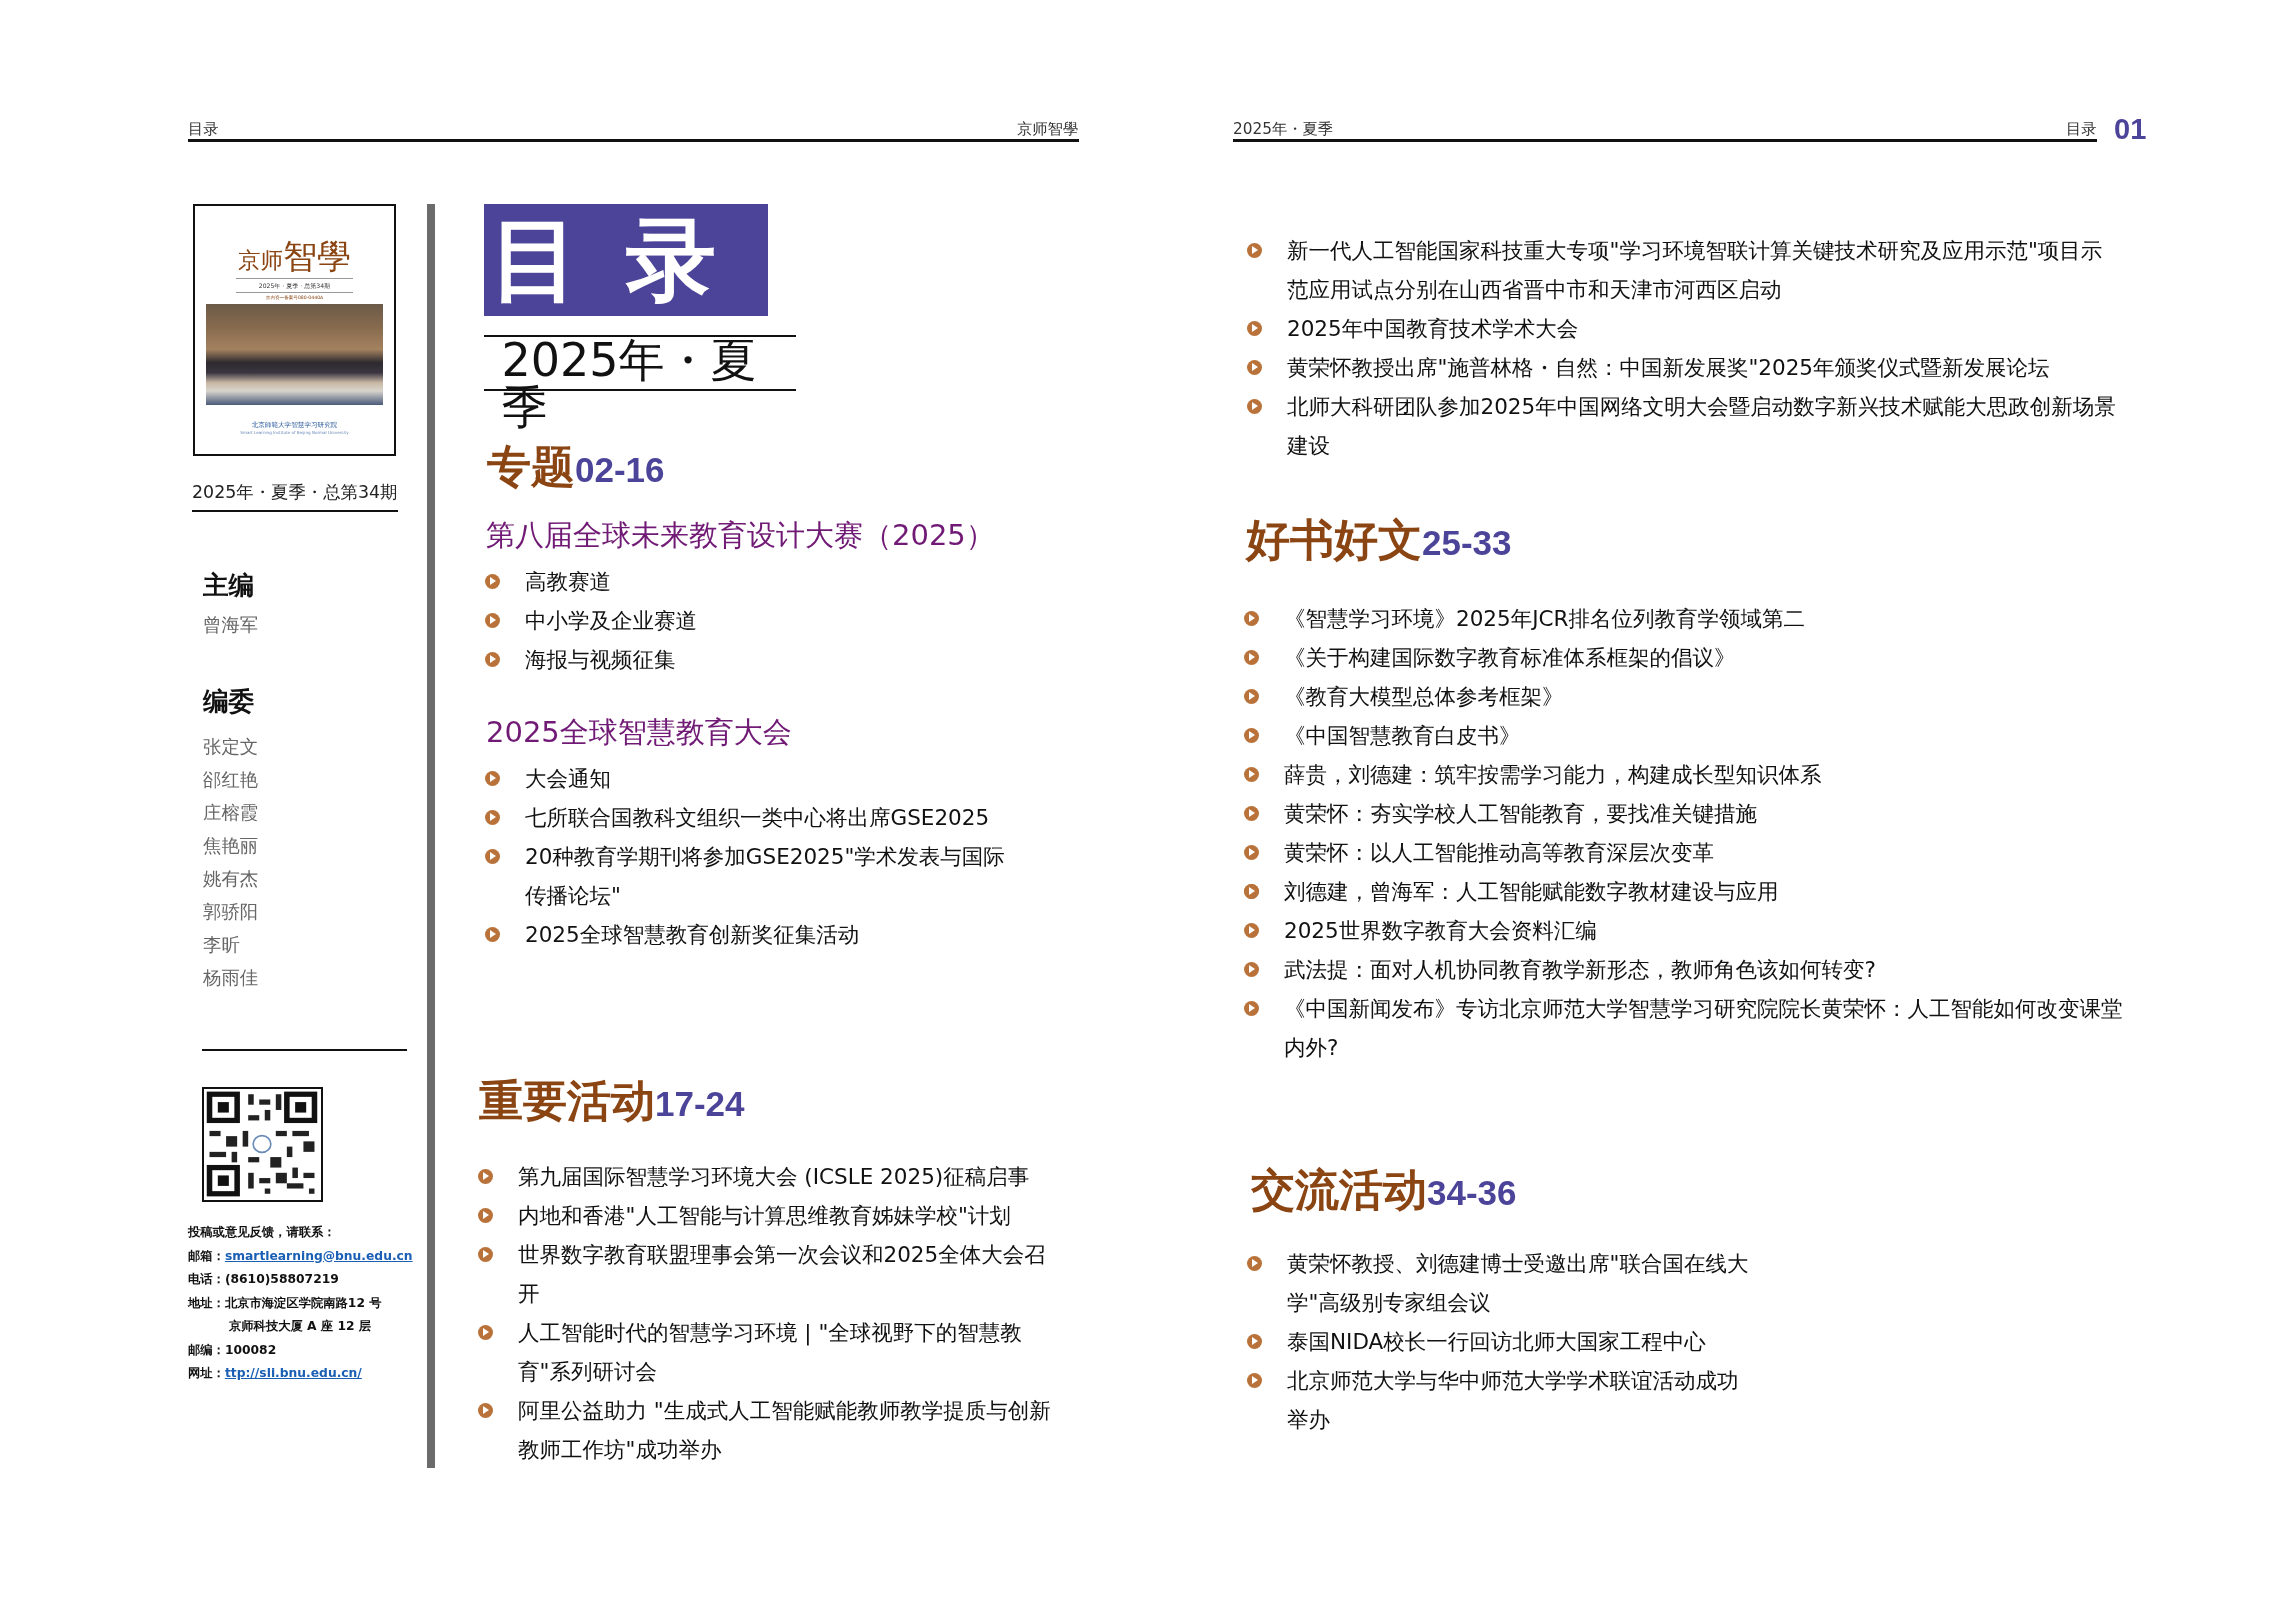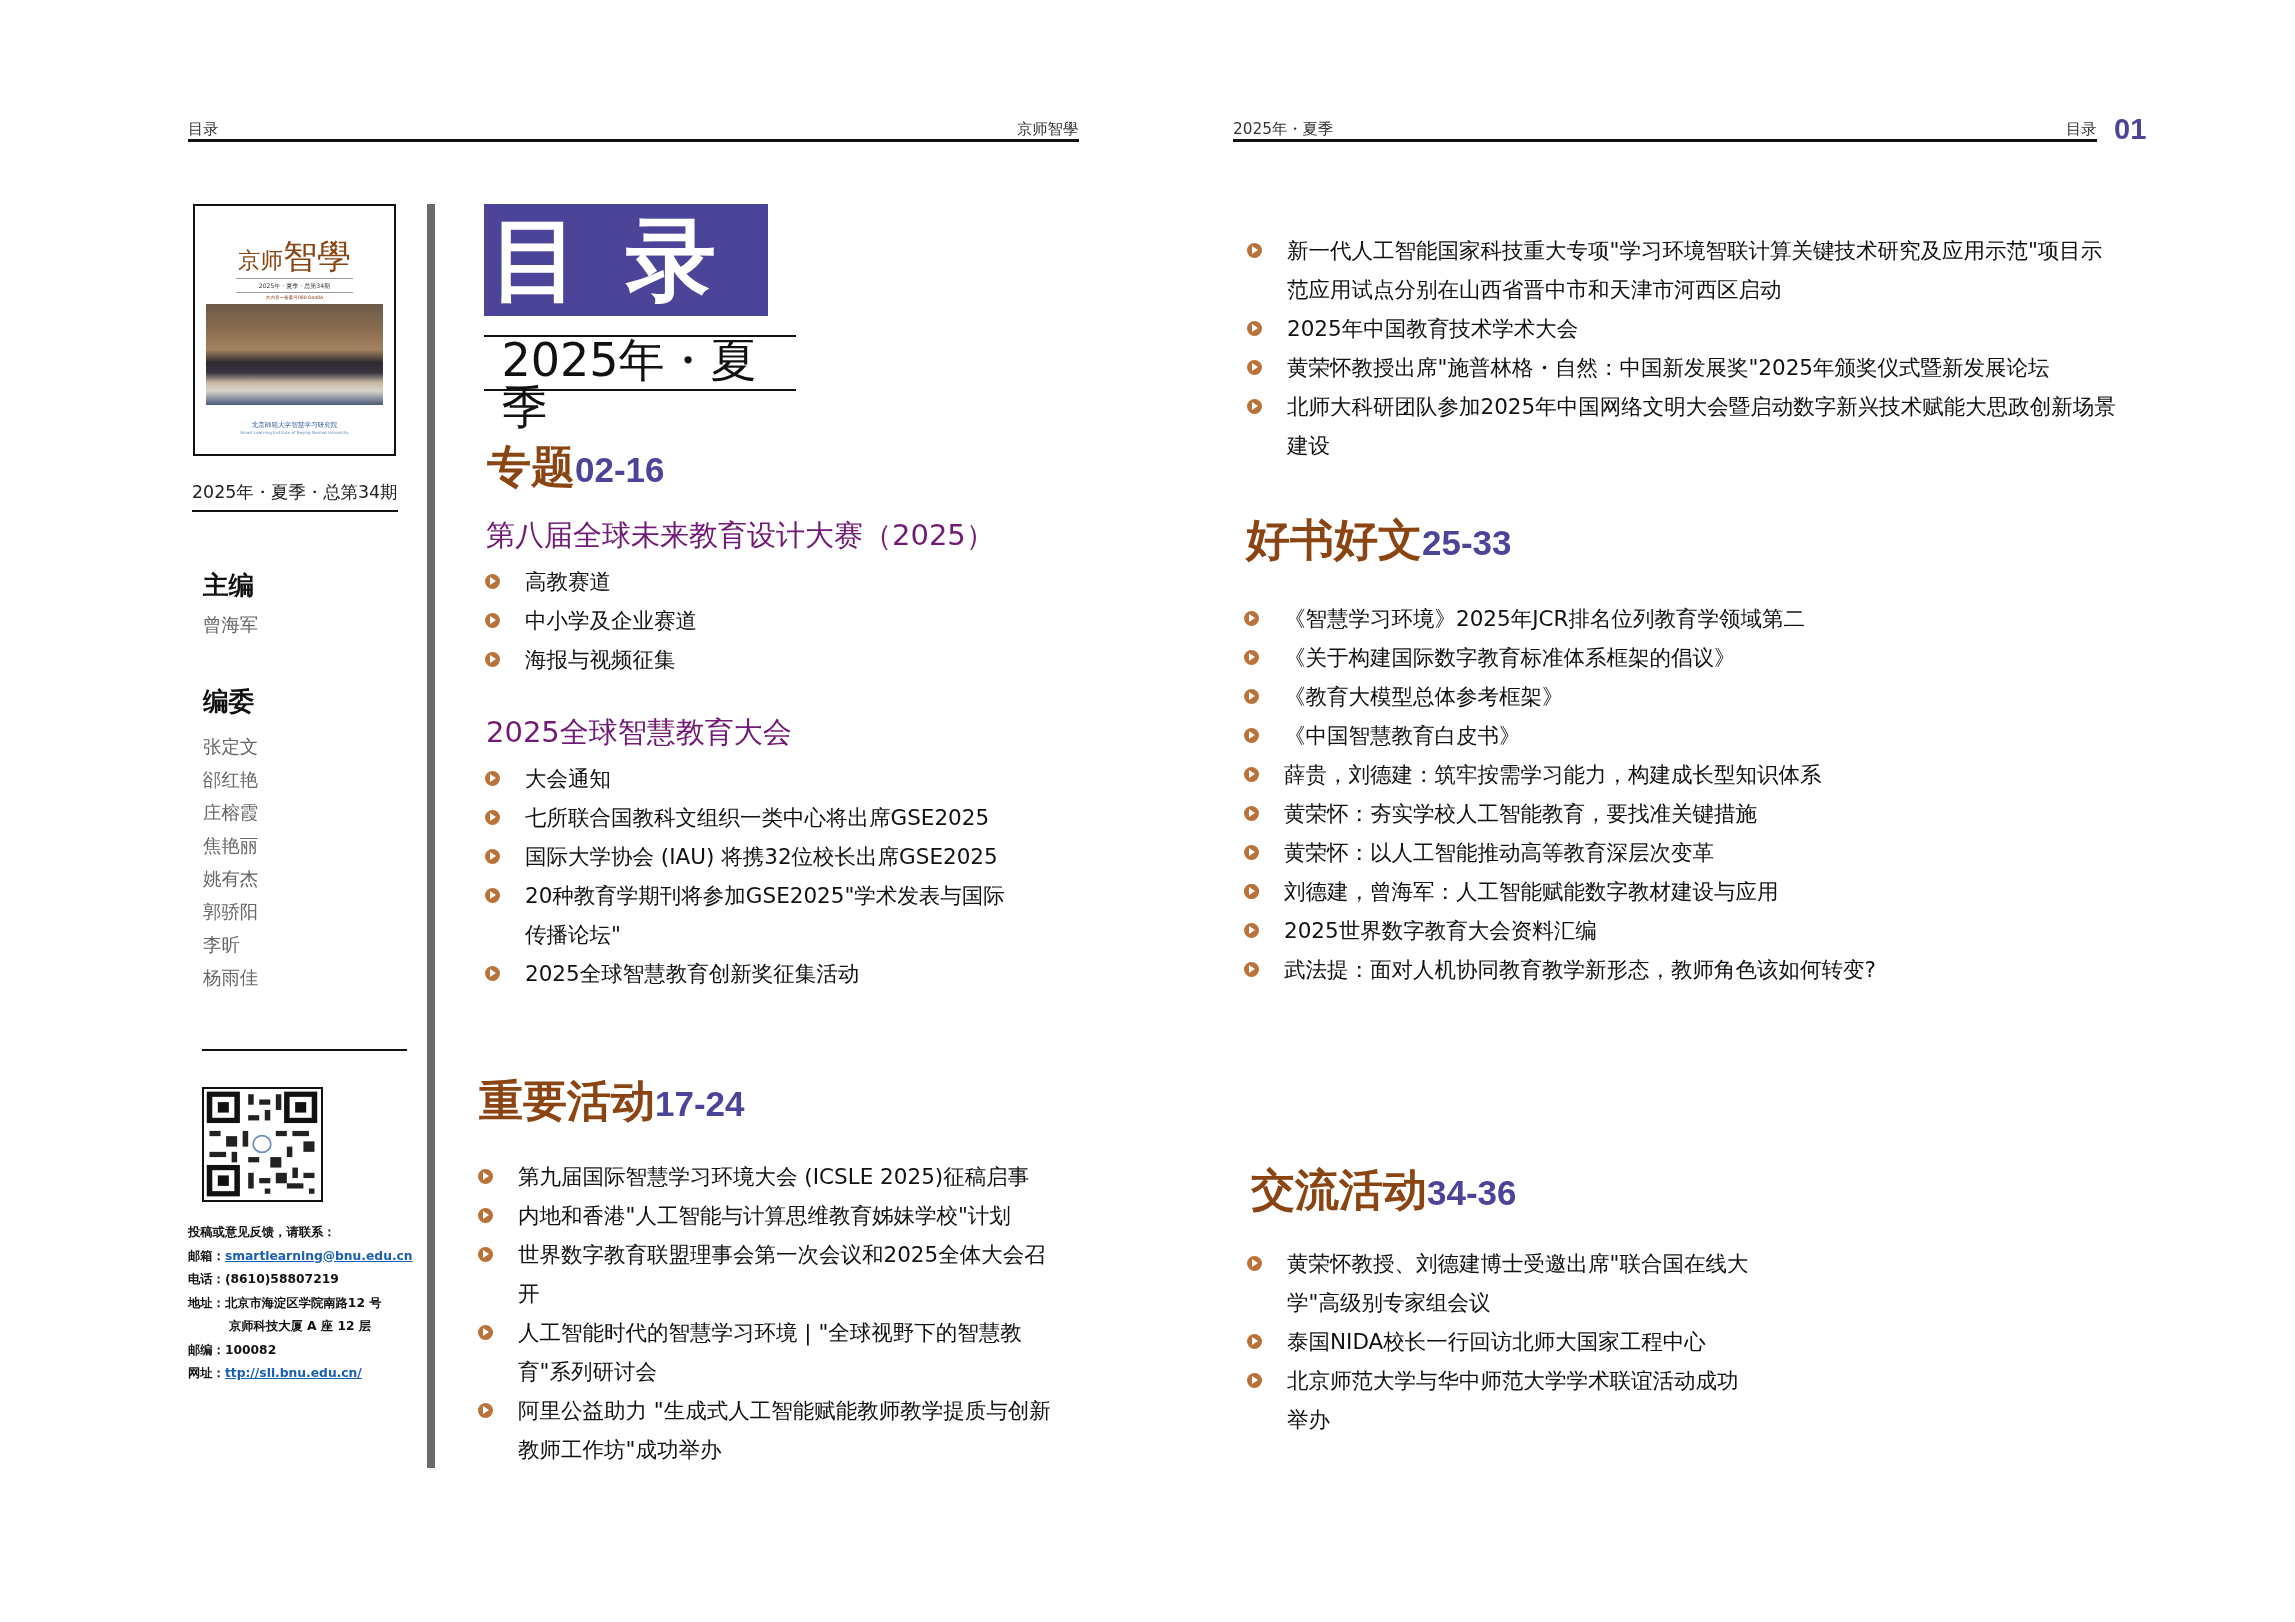--- a/index.html
+++ b/index.html
@@ -159,21 +159,20 @@
 <ul class="abs items" style="left:485px;top:562px;width:562px;">
   <li class="item"><span class="bullet"></span><span>高教赛道</span></li>
   <li class="item"><span class="bullet"></span><span>中小学及企业赛道</span></li>
   <li class="item"><span class="bullet"></span><span>海报与视频征集</span></li>
 </ul>
 
 <div class="abs sub-title" style="left:486px;top:713px;">2025全球智慧教育大会</div>
 <ul class="abs items" style="left:485px;top:759px;width:526px;">
   <li class="item"><span class="bullet"></span><span>大会通知</span></li>
   <li class="item"><span class="bullet"></span><span>七所联合国教科文组织一类中心将出席GSE2025</span></li>
-  <li class="item"><span class="bullet"></span><span>国际大学协会 (IAU) 将携32位校长出席GSE2025</span></li>
   <li class="item"><span class="bullet"></span><span>20种教育学期刊将参加GSE2025"学术发表与国际传播论坛"</span></li>
   <li class="item"><span class="bullet"></span><span>2025全球智慧教育创新奖征集活动</span></li>
 </ul>
 
 <div class="abs sec-head" style="left:479px;top:1072px;">
   <span class="sec-title">重要活动</span>
   <span class="sec-pages">17-24</span>
 </div>
 <ul class="abs items" style="left:478px;top:1157px;width:588px;">
   <li class="item"><span class="bullet"></span><span>第九届国际智慧学习环境大会 (ICSLE 2025)征稿启事</span></li>
@@ -204,20 +203,21 @@
   <li class="item"><span class="bullet"></span><span>《关于构建国际数字教育标准体系框架的倡议》</span></li>
   <li class="item"><span class="bullet"></span><span>《教育大模型总体参考框架》</span></li>
   <li class="item"><span class="bullet"></span><span>《中国智慧教育白皮书》</span></li>
   <li class="item"><span class="bullet"></span><span>薛贵，刘德建：筑牢按需学习能力，构建成长型知识体系</span></li>
   <li class="item"><span class="bullet"></span><span>黄荣怀：夯实学校人工智能教育，要找准关键措施</span></li>
   <li class="item"><span class="bullet"></span><span>黄荣怀：以人工智能推动高等教育深层次变革</span></li>
   <li class="item"><span class="bullet"></span></li>
   <li class="item"><span class="bullet"></span><span>刘德建，曾海军：人工智能赋能数字教材建设与应用</span></li>
   <li class="item"><span class="bullet"></span><span>2025世界数字教育大会资料汇编</span></li>
   <li class="item"><span class="bullet"></span><span>武法提：面对人机协同教育教学新形态，教师角色该如何转变?</span></li>
+  <li class="item"><span class="bullet"></span><span>《中国新闻发布》专访北京师范大学智慧学习研究院院长黄荣怀：人工智能如何改变课堂内外?</span></li>
 </ul>
 
 <div class="abs sec-head" style="left:1251px;top:1161px;">
   <span class="sec-title">交流活动</span>
   <span class="sec-pages">34-36</span>
 </div>
 <ul class="abs items" style="left:1247px;top:1244px;width:511px;">
   <li class="item"><span class="bullet"></span><span>黄荣怀教授、刘德建博士受邀出席"联合国在线大学"高级别专家组会议</span></li>
   <li class="item"><span class="bullet"></span><span>泰国NIDA校长一行回访北师大国家工程中心</span></li>
   <li class="item"><span class="bullet"></span><span>北京师范大学与华中师范大学学术联谊活动成功举办</span></li>

